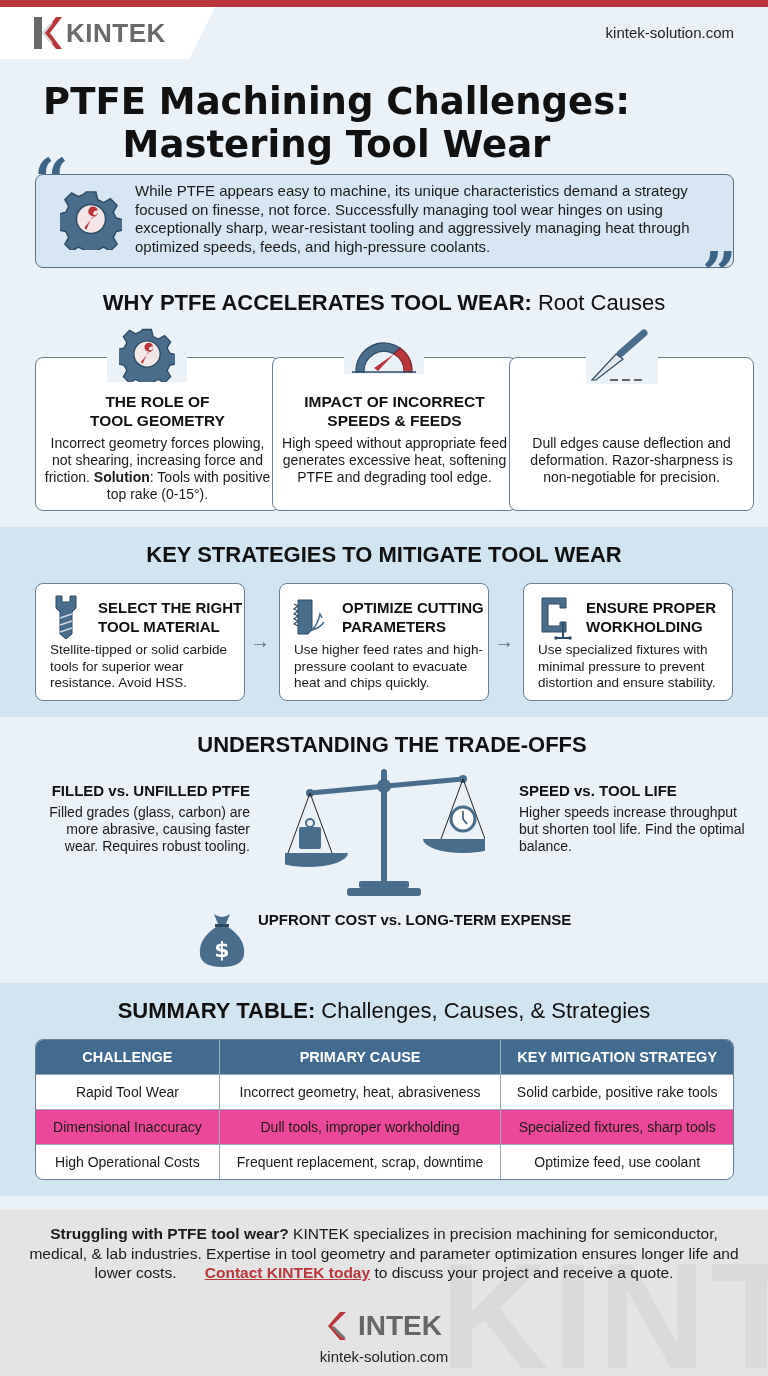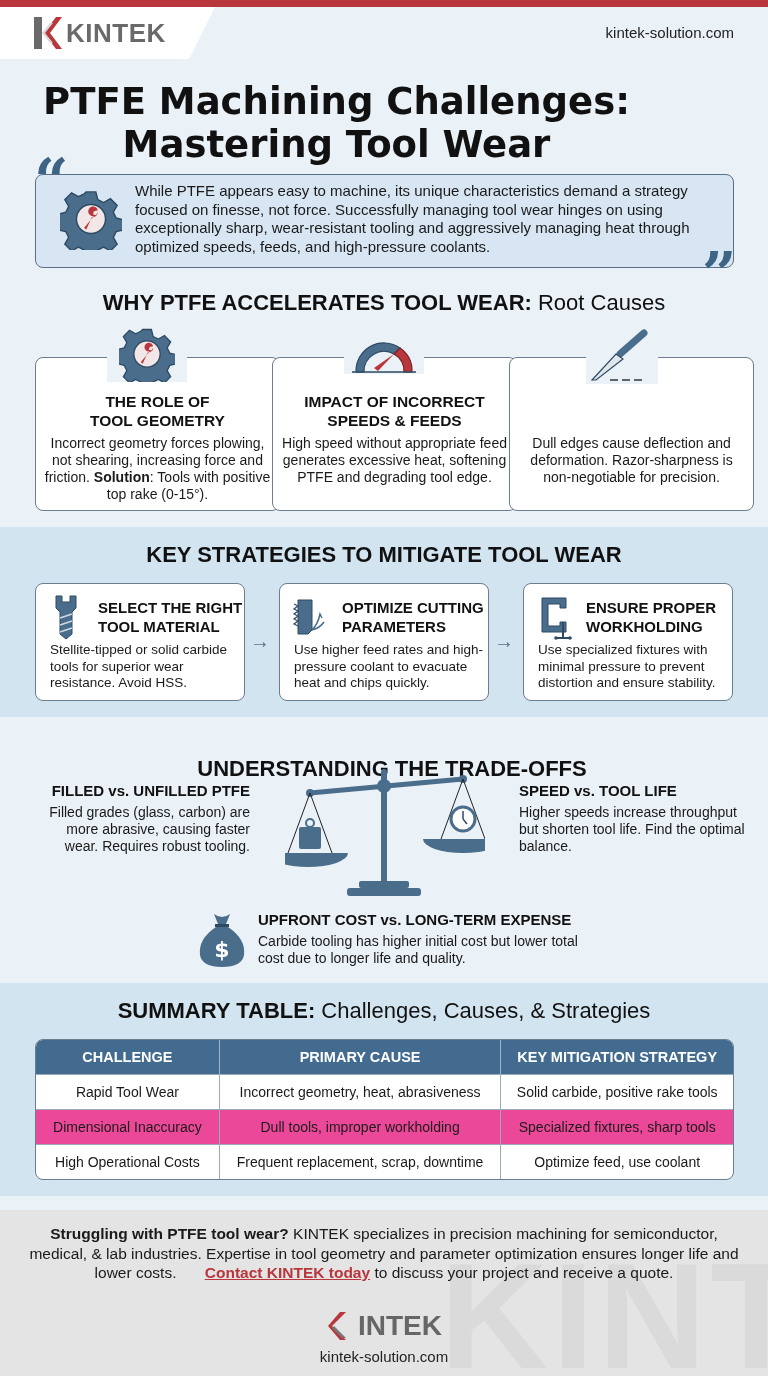--- a/index.html
+++ b/index.html
@@ -205,21 +205,21 @@
     <circle cx="20" cy="44" r="1.8" fill="#2e4a63"></circle>
     <circle cx="34" cy="44" r="1.8" fill="#2e4a63"></circle>
   </svg>
   <div class="strat-title">
     <div>ENSURE PROPER</div>
     <div>WORKHOLDING</div>
   </div>
   <div class="strat-body">Use specialized fixtures with minimal pressure to prevent distortion and ensure stability.</div>
 </div>
 
-<div class="sec-title" style="top:756px;padding-left:16px;">UNDERSTANDING THE TRADE-OFFS</div>
+<div class="sec-title" style="top:732px;padding-left:16px;">UNDERSTANDING THE TRADE-OFFS</div>
 
 <div class="trade-left">
   <div class="trade-h">FILLED vs. UNFILLED PTFE</div>
   <div class="trade-b">Filled grades (glass, carbon) are more abrasive, causing faster wear. Requires robust tooling.</div>
 </div>
 
 <svg class="scale" viewBox="0 0 200 135">
   <rect x="96" y="4" width="6" height="118" rx="3" fill="#4a6d8c"></rect>
   <line x1="25" y1="28" x2="178" y2="14" stroke="#4a6d8c" stroke-width="5" stroke-linecap="round"></line>
   <circle cx="99" cy="21" r="7" fill="#4a6d8c"></circle>
@@ -246,21 +246,20 @@
 </div>
 
 <svg class="money-icon" viewBox="0 0 48 58">
   <path d="M16 4 q8 6 16 0 l-4 10 h-8z" fill="#4a6d8c"></path>
   <rect x="17" y="14" width="14" height="3" fill="#2e4a63"></rect>
   <path d="M18 17 q-18 12 -16 28 q2 12 22 12 q20 0 22 -12 q2 -16 -16 -28z" fill="#4a6d8c"></path>
   <text x="24" y="47" text-anchor="middle" font-size="22" font-weight="bold" fill="#fff" font-family="DejaVu Sans, sans-serif">$</text>
 </svg>
 <div class="trade-bottom">
   <div class="trade-h">UPFRONT COST vs. LONG-TERM EXPENSE</div>
-  <div class="trade-b">Carbide tooling has higher initial cost but lower total cost due to longer life and quality.</div>
 </div>
 
 <div class="band-table"></div>
 <div class="sec-title" style="top:998px;">
   <span>SUMMARY TABLE:</span><span class="normal"> Challenges, Causes, &amp; Strategies</span>
 </div>
 <div class="table-wrap">
   <table>
     <colgroup>
         <col style="width:26.3%">

